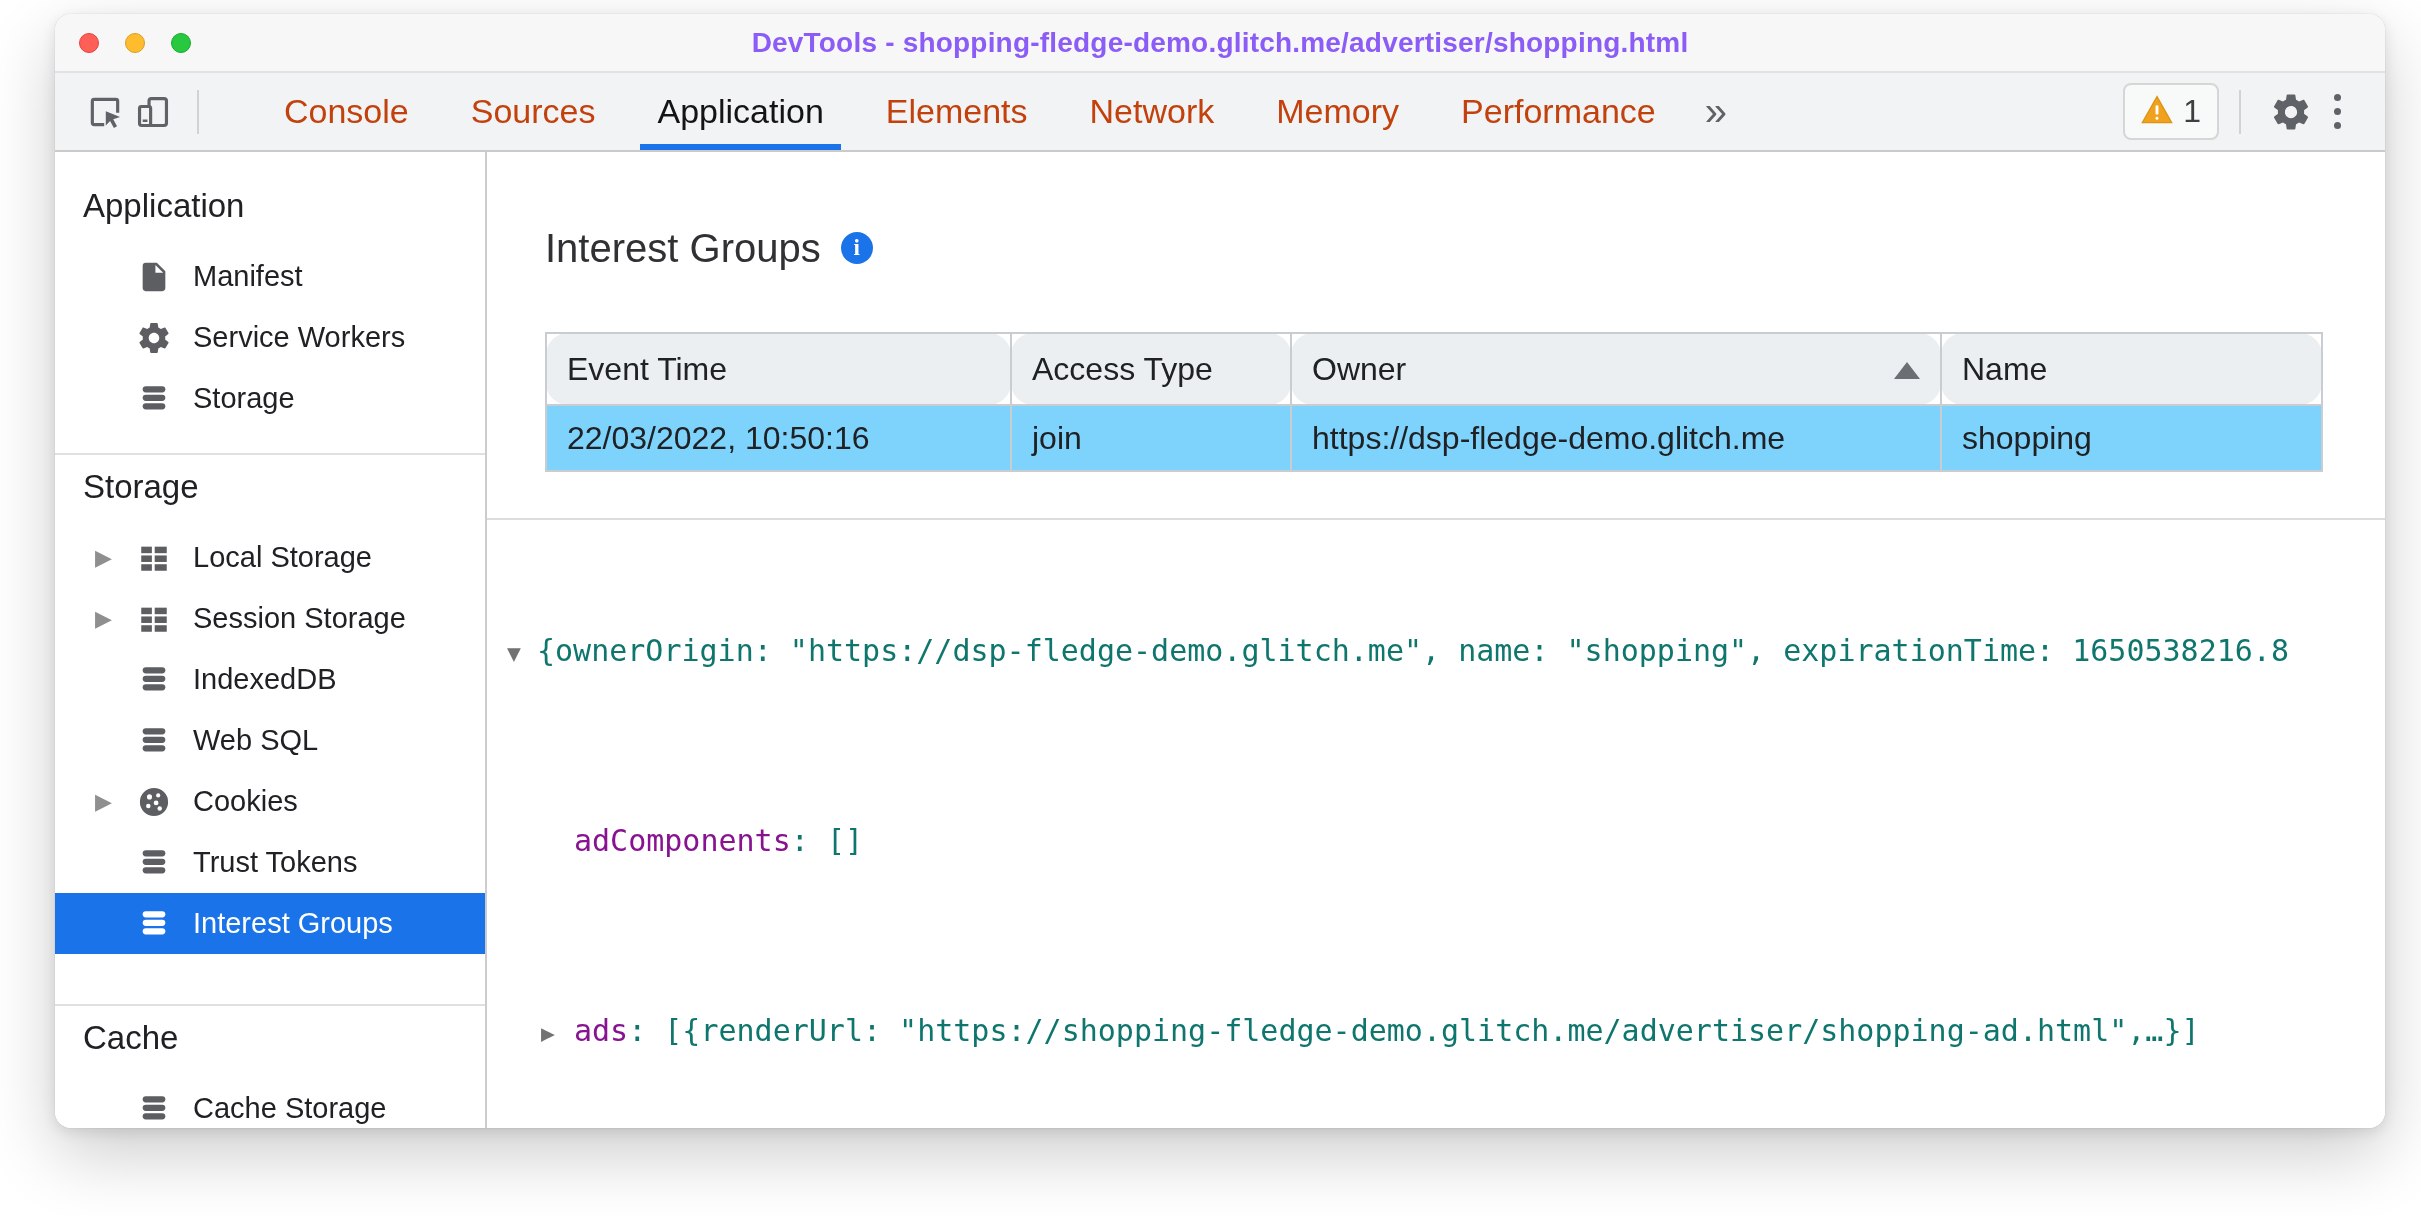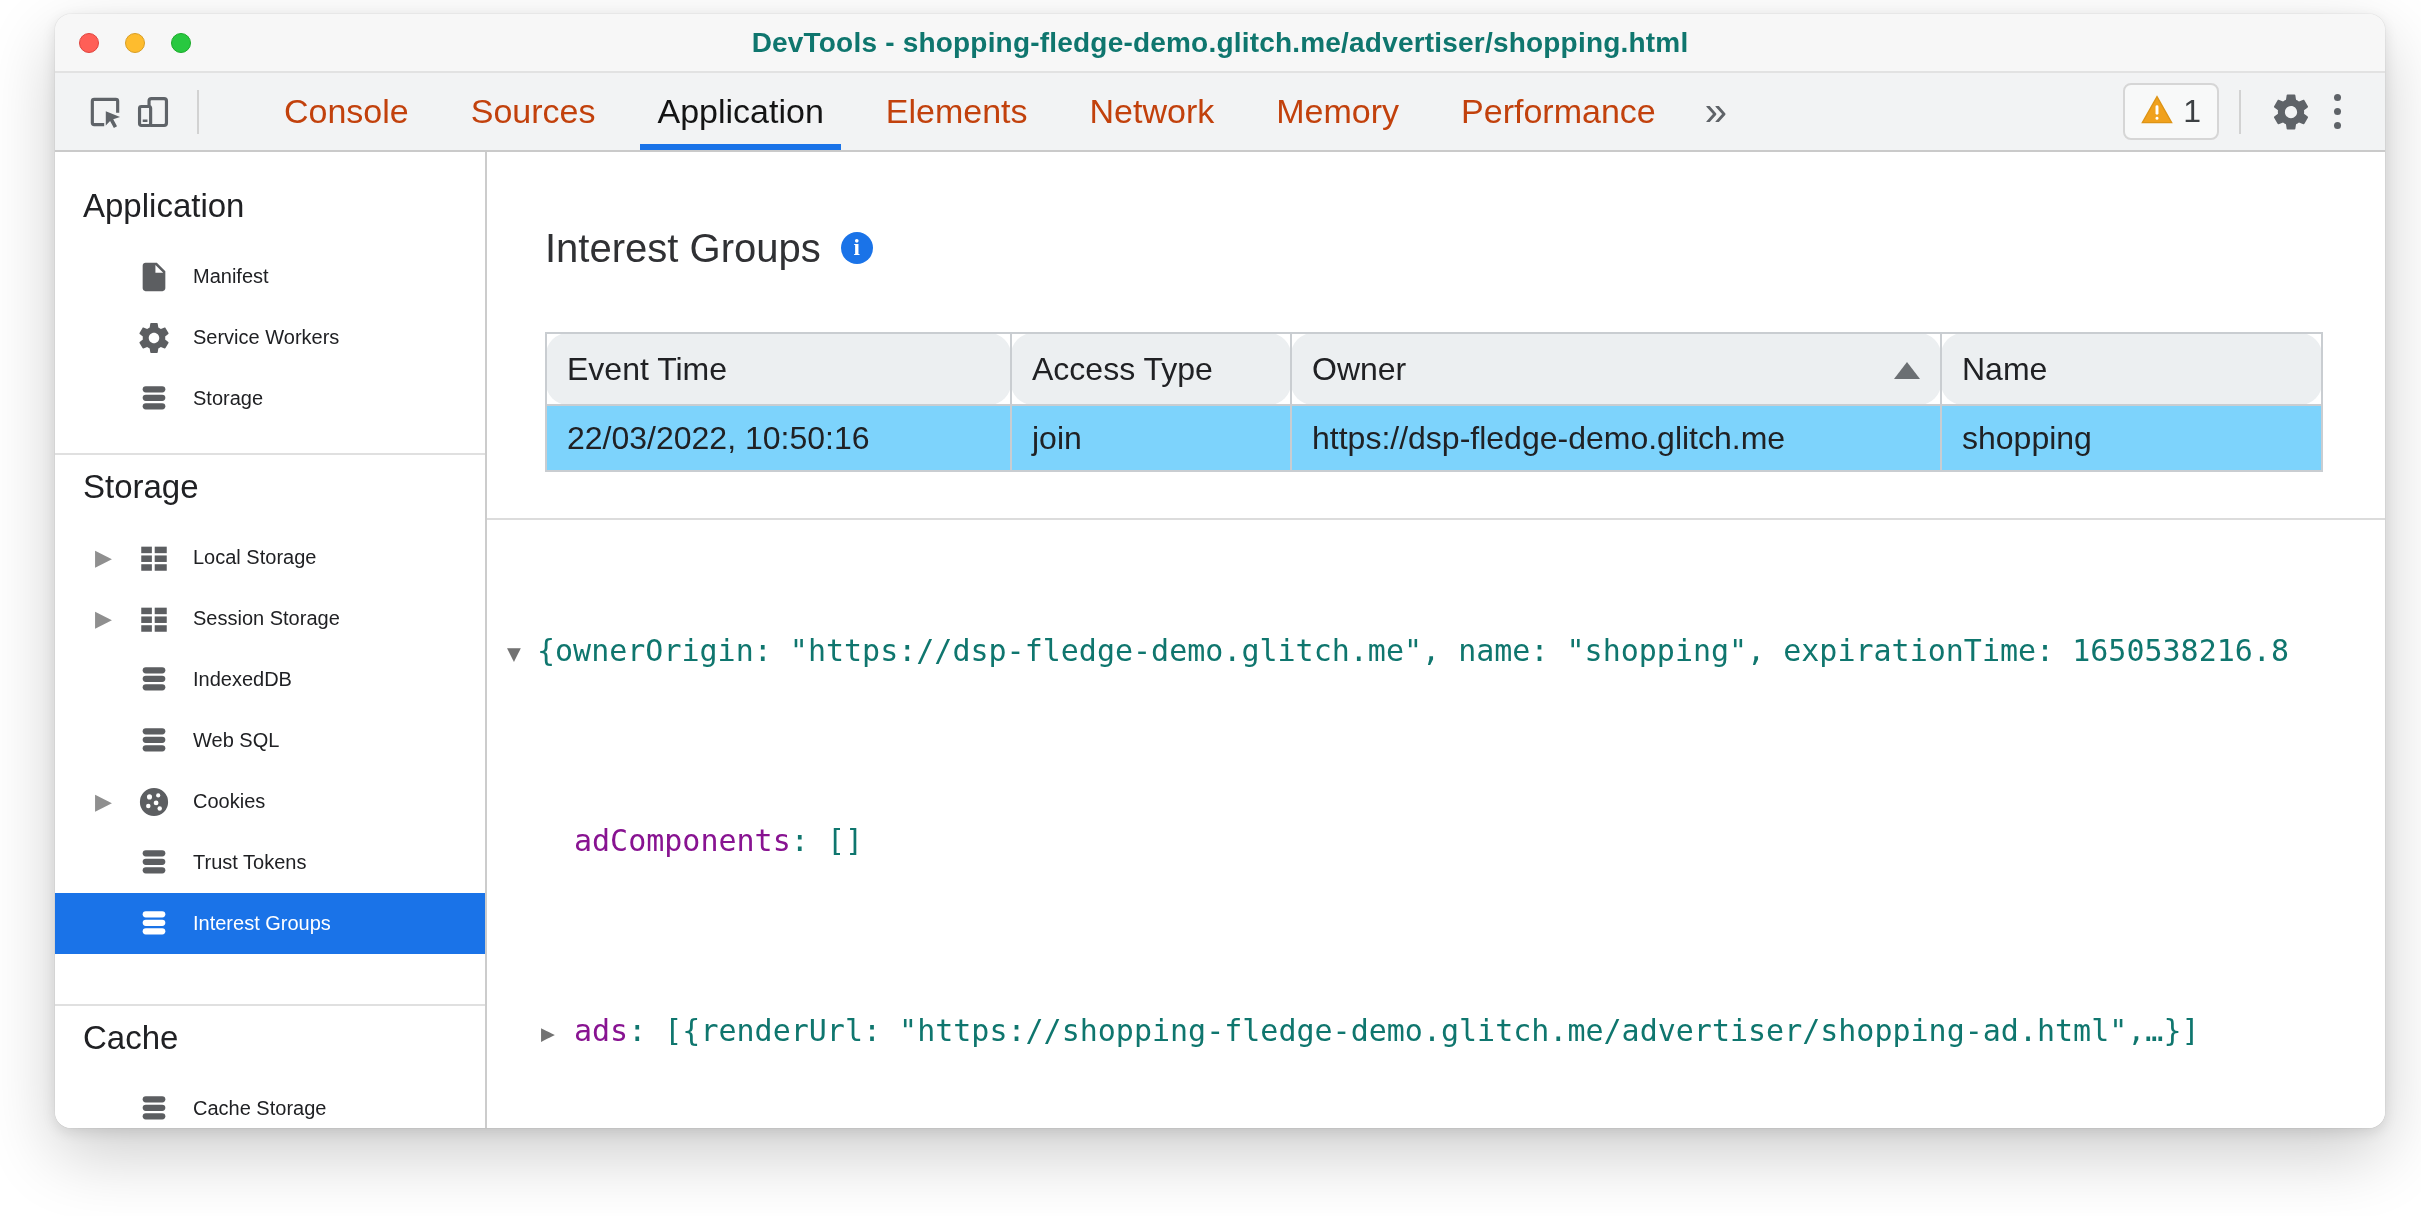--- a/index.html
+++ b/index.html
@@ -13,21 +13,21 @@
     display:flex; flex-direction:column; }
 
   
   .titlebar { position:relative; height:59px; flex:0 0 59px; background:#f7f7f7;
     border-bottom:2px solid #e2e2e2; display:flex; align-items:center; justify-content:center; }
   .lights { position:absolute; left:24px; top:0; height:100%; display:flex; align-items:center; gap:26px; }
   .light { width:20px; height:20px; border-radius:50%; }
   .light.red { background:#ff5f57; border:1px solid #e0443e; }
   .light.yellow { background:#febc2e; border:1px solid #d89e24; }
   .light.green { background:#28c840; border:1px solid #1aab29; }
-  .title-text { font-size:28px; font-weight:700; color:#0f766e; letter-spacing:.2px; }
+  .title-text { font-size:28px; font-weight:700; color:#8b5cf6; letter-spacing:.2px; }
 
   
   .toolbar { position:relative; height:79px; flex:0 0 79px; background:#f2f3f4;
     border-bottom:2px solid #cacaca; display:flex; align-items:center; padding:0 26px; }
   .tool-btn { width:48px; height:48px; display:flex; align-items:center; justify-content:center; color:#5f6368; }
   .tool-btn svg { display:block; }
   .vsep { width:2px; height:44px; background:#d2d2d2; margin:0 20px; flex:0 0 2px; }
   .tabs { display:flex; height:100%; margin-left:34px; }
   .tab { position:relative; display:flex; align-items:center; padding:0 31px; font-size:34px; color:#c2410c; cursor:default; }
   .tab.active { color:#141414; }
@@ -43,21 +43,21 @@
 
   
   .dock { flex:1; display:flex; min-height:0; }
 
   
   .sidebar { width:432px; flex:0 0 432px; background:#fff; border-right:2px solid #ccc;
     padding-top:22px; overflow:hidden; }
   .section { padding-top:4px; }
   .section-title { height:56px; display:flex; align-items:center; padding-left:28px;
     font-size:33px; color:#202124; margin-bottom:12px; }
-  .side-item { height:61px; display:flex; align-items:center; padding-left:40px; font-size:20px; color:#202124; }
+  .side-item { height:61px; display:flex; align-items:center; padding-left:40px; font-size:29px; color:#202124; }
   .tw { width:38px; flex:0 0 38px; font-size:22px; color:#8f8f8f; display:flex; align-items:center; }
   .tw.exp::before { content:"\25B6"; }
   .side-ic { width:42px; height:42px; flex:0 0 42px; margin-right:18px; color:#5c5e61;
     display:flex; align-items:center; justify-content:center; }
   .side-ic svg { display:block; }
   .side-item.selected { background:#1a73e8; color:#fff; }
   .side-item.selected .side-ic { color:#fff; }
   .side-sep { height:2px; background:#e0e0e0; margin:24px 0 0 0; }
   .pad-b { height:26px; }
 

